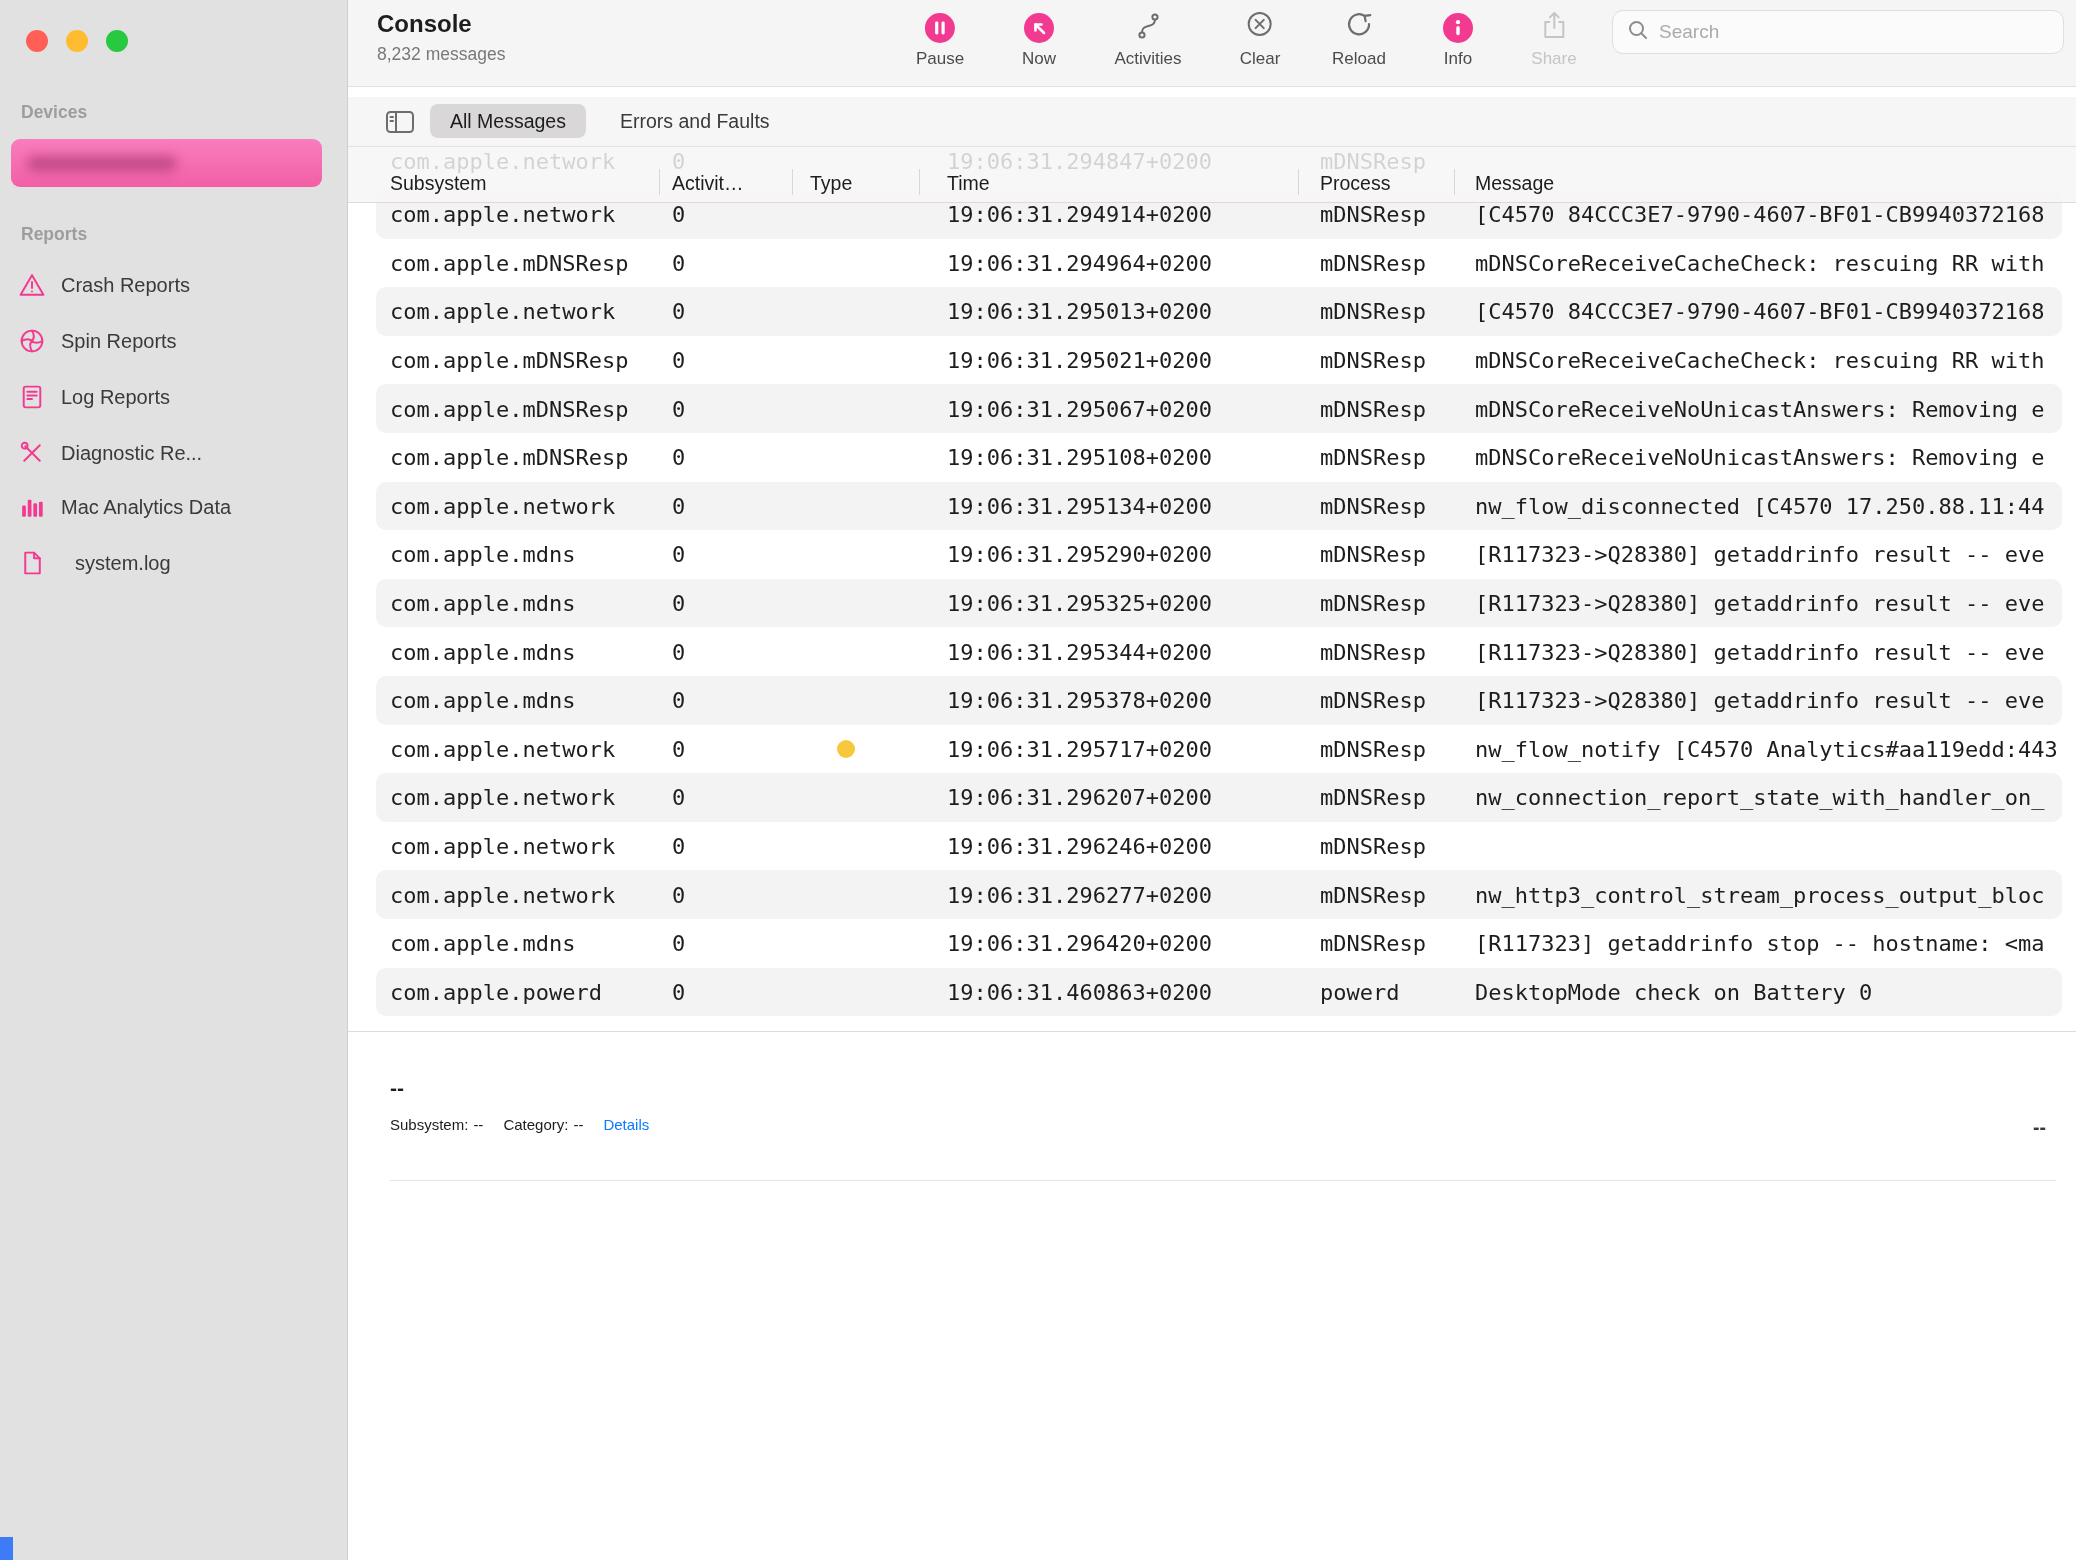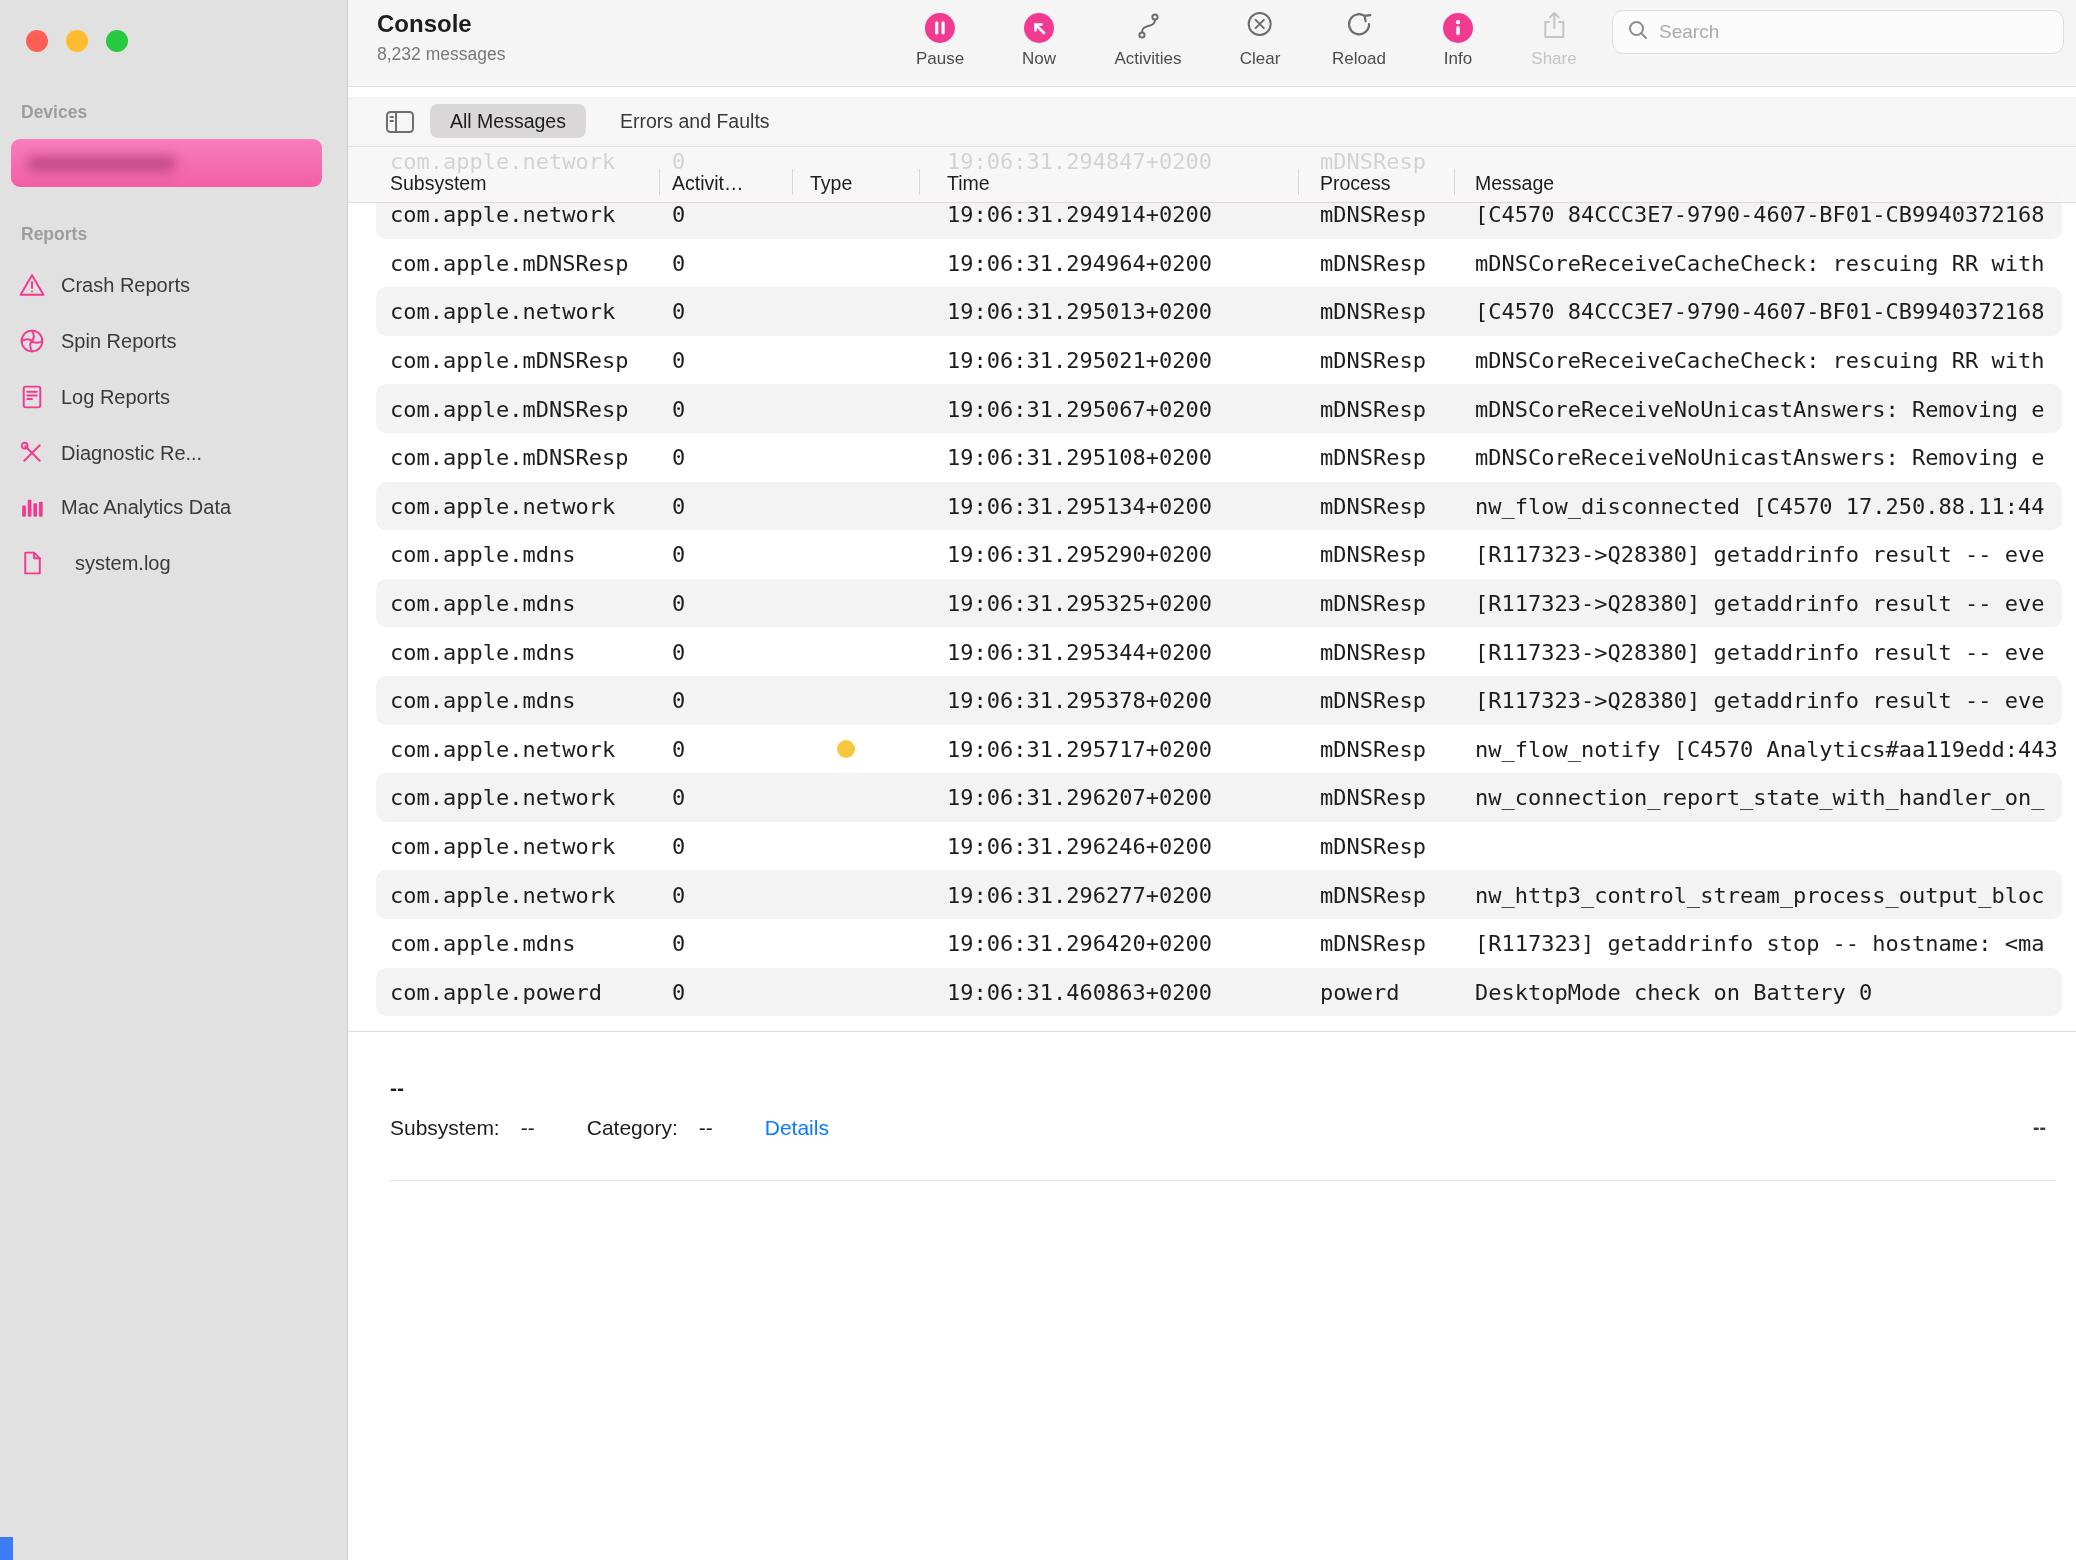--- a/index.html
+++ b/index.html
@@ -60,21 +60,21 @@
   .row{position:relative;height:48.6px;}
   .stripe{position:absolute;left:28px;right:14px;top:0;bottom:0;background:#F4F3F3;border-radius:10px;}
   .thead{position:absolute;top:0;left:0;width:100%;height:56px;background:rgba(247,246,246,.84);
          border-bottom:1px solid #DCDADA;box-sizing:border-box;}
   .th{position:absolute;top:36px;transform:translateY(-50%);font-size:19.5px;color:#1d1d1f;white-space:nowrap;}
   .sep{position:absolute;top:22px;height:26px;width:1px;background:#D8D6D6;}
   
   .detail{position:absolute;top:1031px;left:0;width:100%;height:529px;background:#fff;
           border-top:1px solid #DDDBDB;box-sizing:border-box;}
   .d-title{position:absolute;left:42px;top:44px;font-size:21px;font-weight:700;}
-  .d-meta{position:absolute;left:42px;top:84px;font-size:21px;display:flex;gap:21px;align-items:baseline;}
+  .d-meta{position:absolute;left:42px;top:84px;font-size:15px;display:flex;gap:5px;align-items:baseline;}
   .d-meta .gap{width:10px;}
   .d-link{color:var(--link-blue);}
   .d-right{position:absolute;right:30px;top:84px;font-size:19.5px;color:#3A3A3C;font-weight:600;}
   .d-hr{position:absolute;left:42px;right:20px;top:148px;height:1px;background:#E7E5E5;}
   .blue-sliver{position:absolute;left:0;top:1537px;width:13px;height:23px;background:#3D7BF8;}
 </style>
 </head>
 <body>
 
 <aside class="sidebar">

